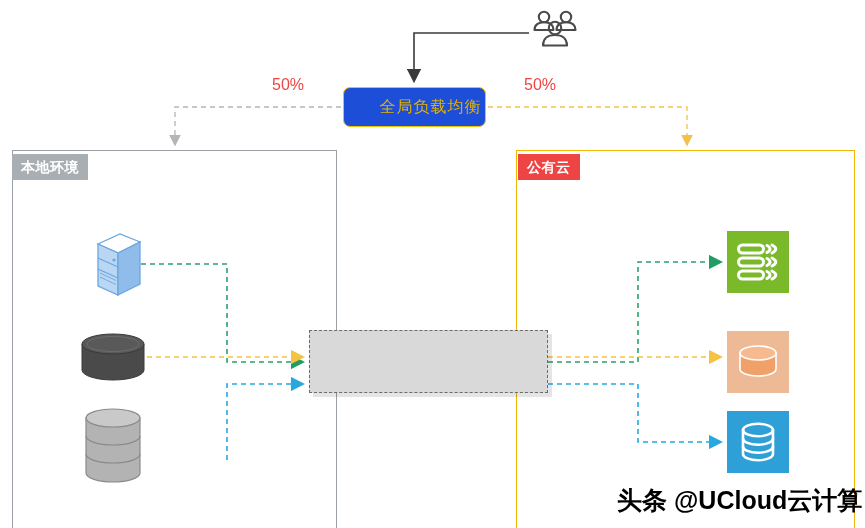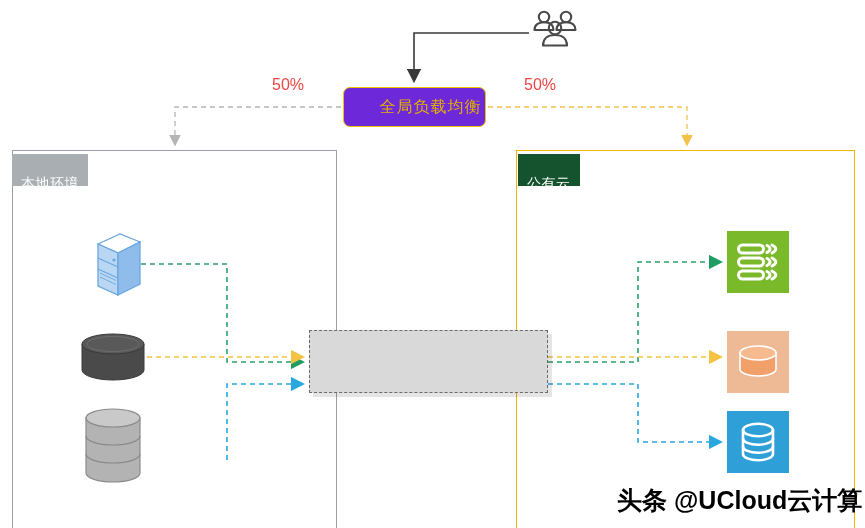--- a/index.html
+++ b/index.html
@@ -12,33 +12,34 @@
   }
   #canvas{position:absolute;left:0;top:0;width:865px;height:528px;}
 
   
   .zone{position:absolute;box-sizing:border-box;background:transparent;}
   #zone-local{left:12px;top:150px;width:325px;height:378px;border:1px solid #9aa0a6;border-bottom:none;}
   #zone-cloud{left:516px;top:150px;width:339px;height:378px;border:1px solid #f2b705;border-bottom:none;}
 
   .zone-tag{
     position:absolute;box-sizing:border-box;
-    height:18px;line-height:26px;padding:16px 9px;
+    height:26px;line-height:26px;padding:0 9px;
     color:#ffffff;font-size:14px;white-space:nowrap;
     letter-spacing:.5px;
+    font-weight:bold;
   }
   #tag-local{left:12px;top:154px;background:#a9aeb2;}
-  #tag-cloud{left:518px;top:154px;background:#14532d;}
+  #tag-cloud{left:518px;top:154px;background:#ef4444;}
 
   
   #gslb{
     position:absolute;left:343px;top:87px;width:143px;height:40px;
     box-sizing:border-box;
     border:1.5px solid #f3c300;border-radius:7px;
-    background:#6d28d9;
+    background:#1d4ed8;
     color:#e3b104;font-size:16px;
     display:flex;align-items:center;justify-content:center;
     letter-spacing:1px;
     padding-left:32px;
   }
 
   
   .pct{position:absolute;color:#ef4444;font-size:16px;}
   #pct-left{left:272px;top:76px;}
   #pct-right{left:524px;top:76px;}

